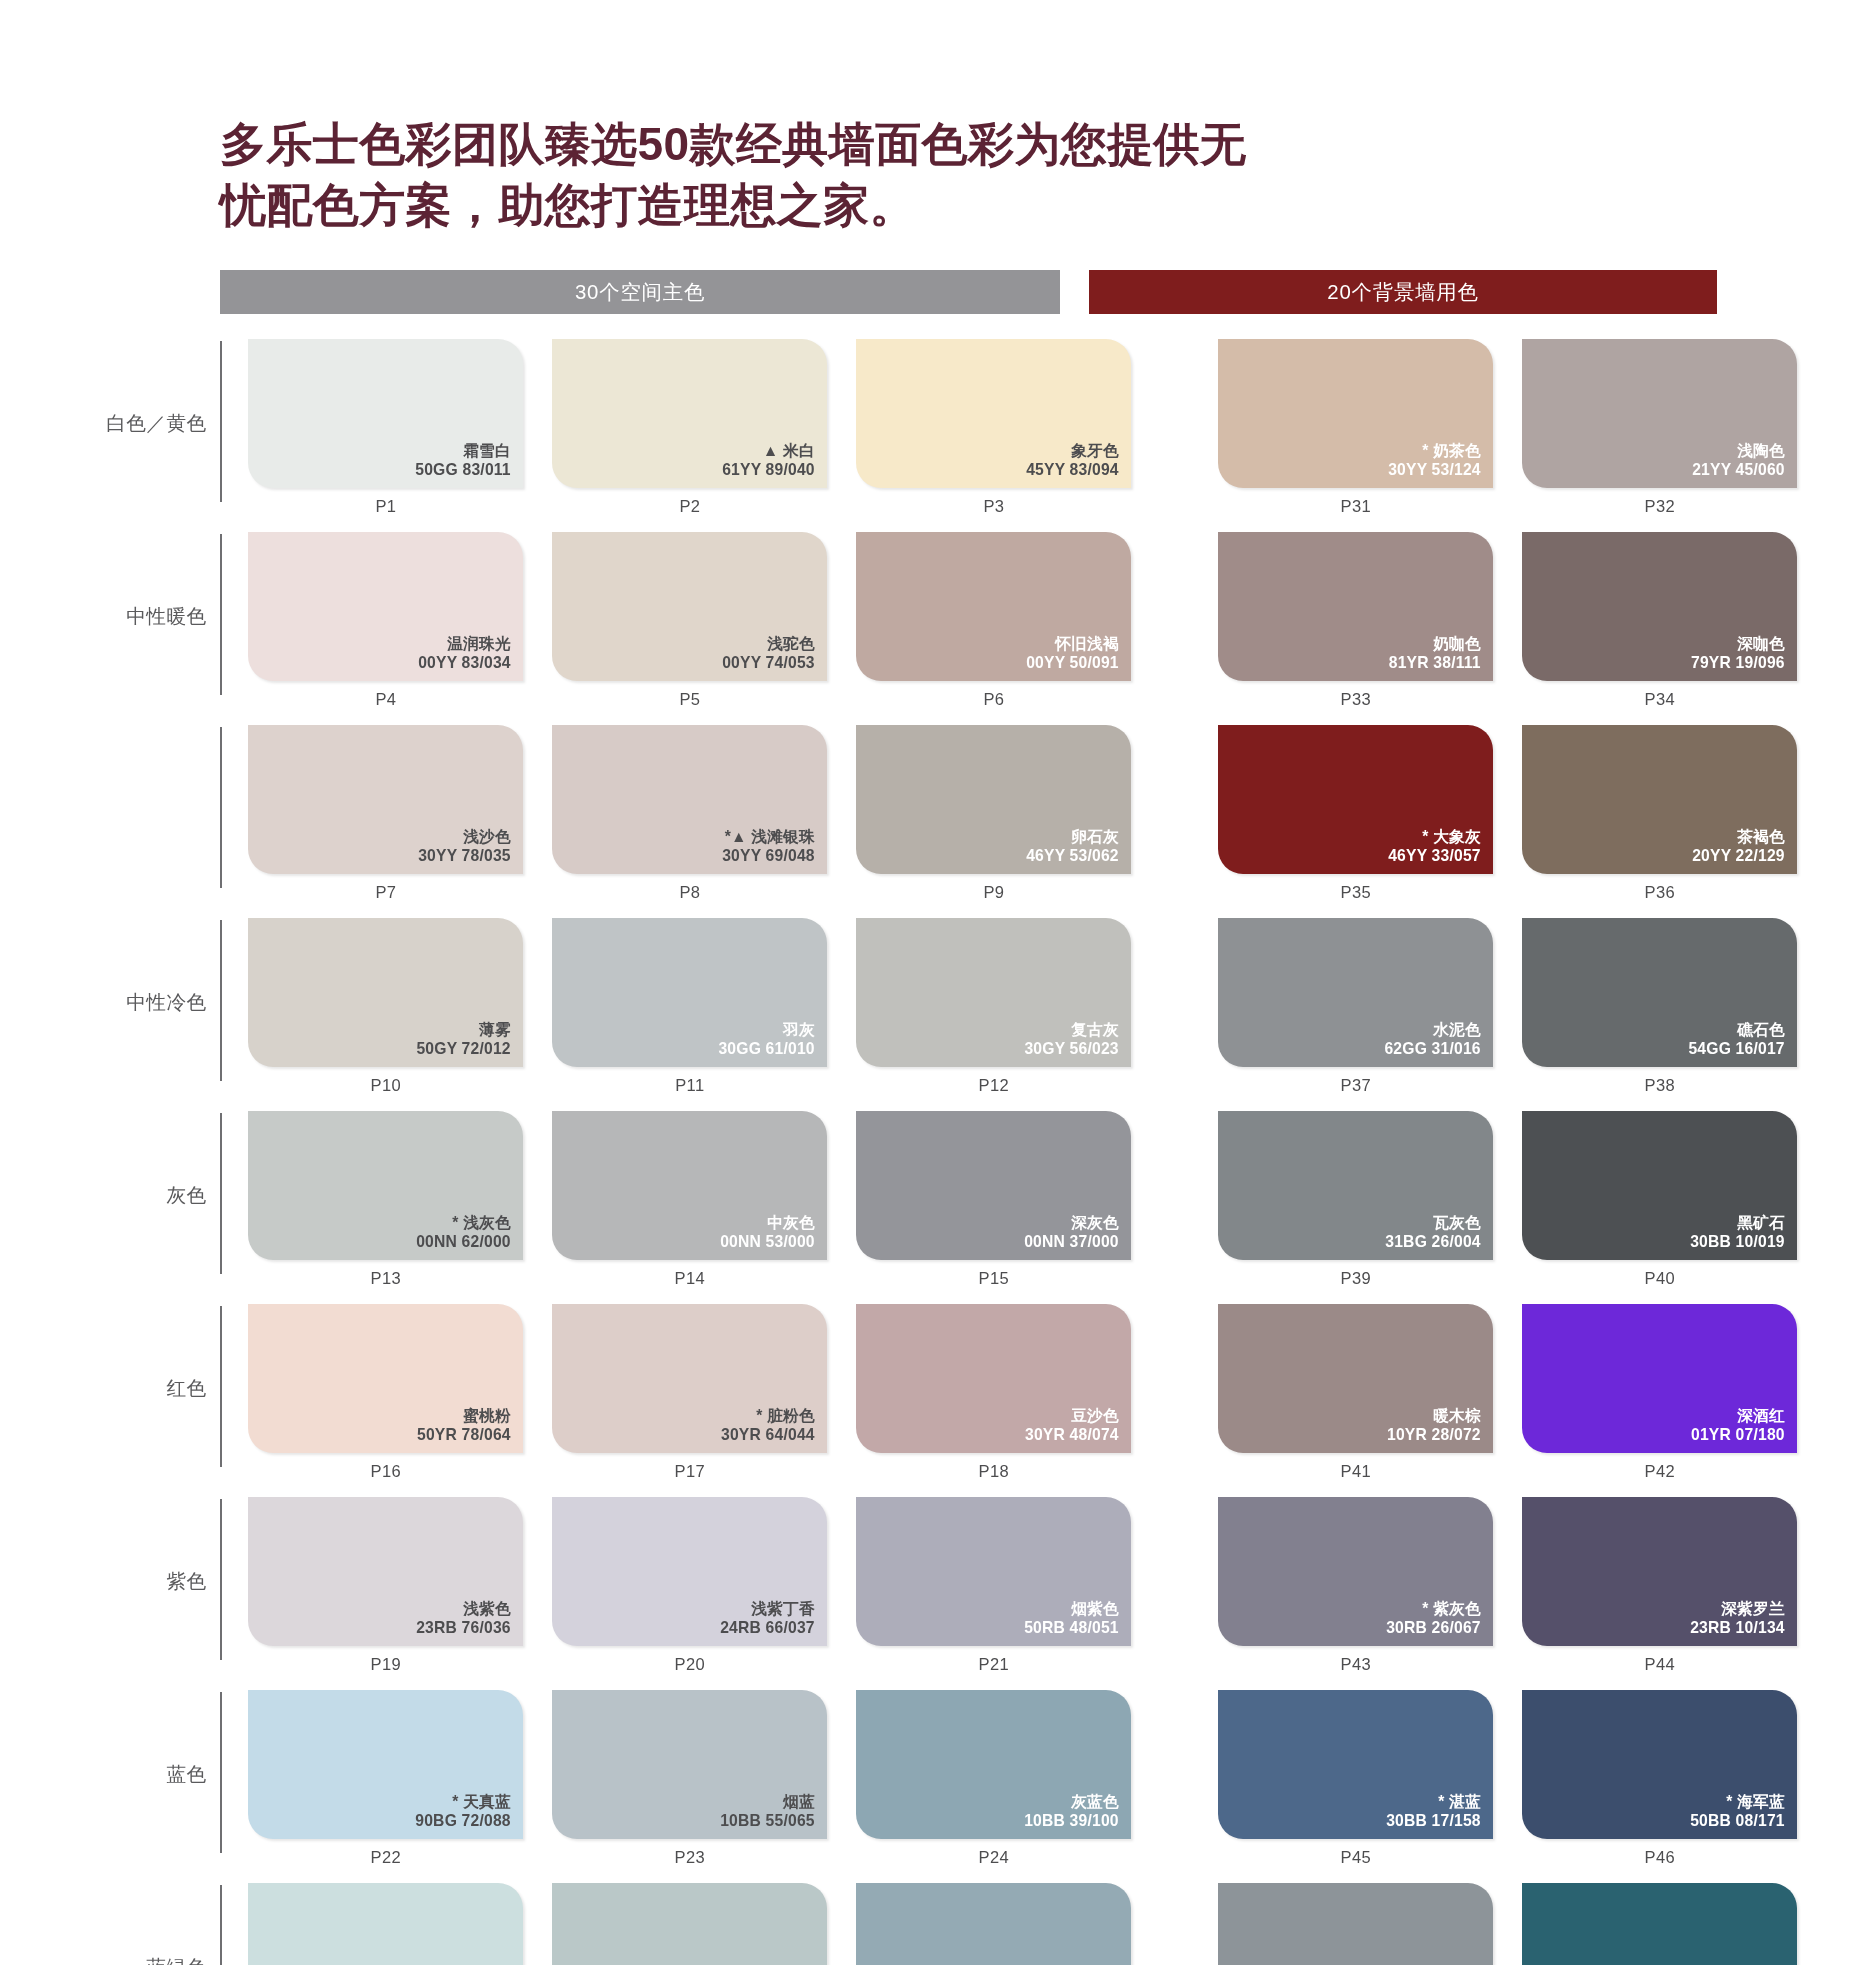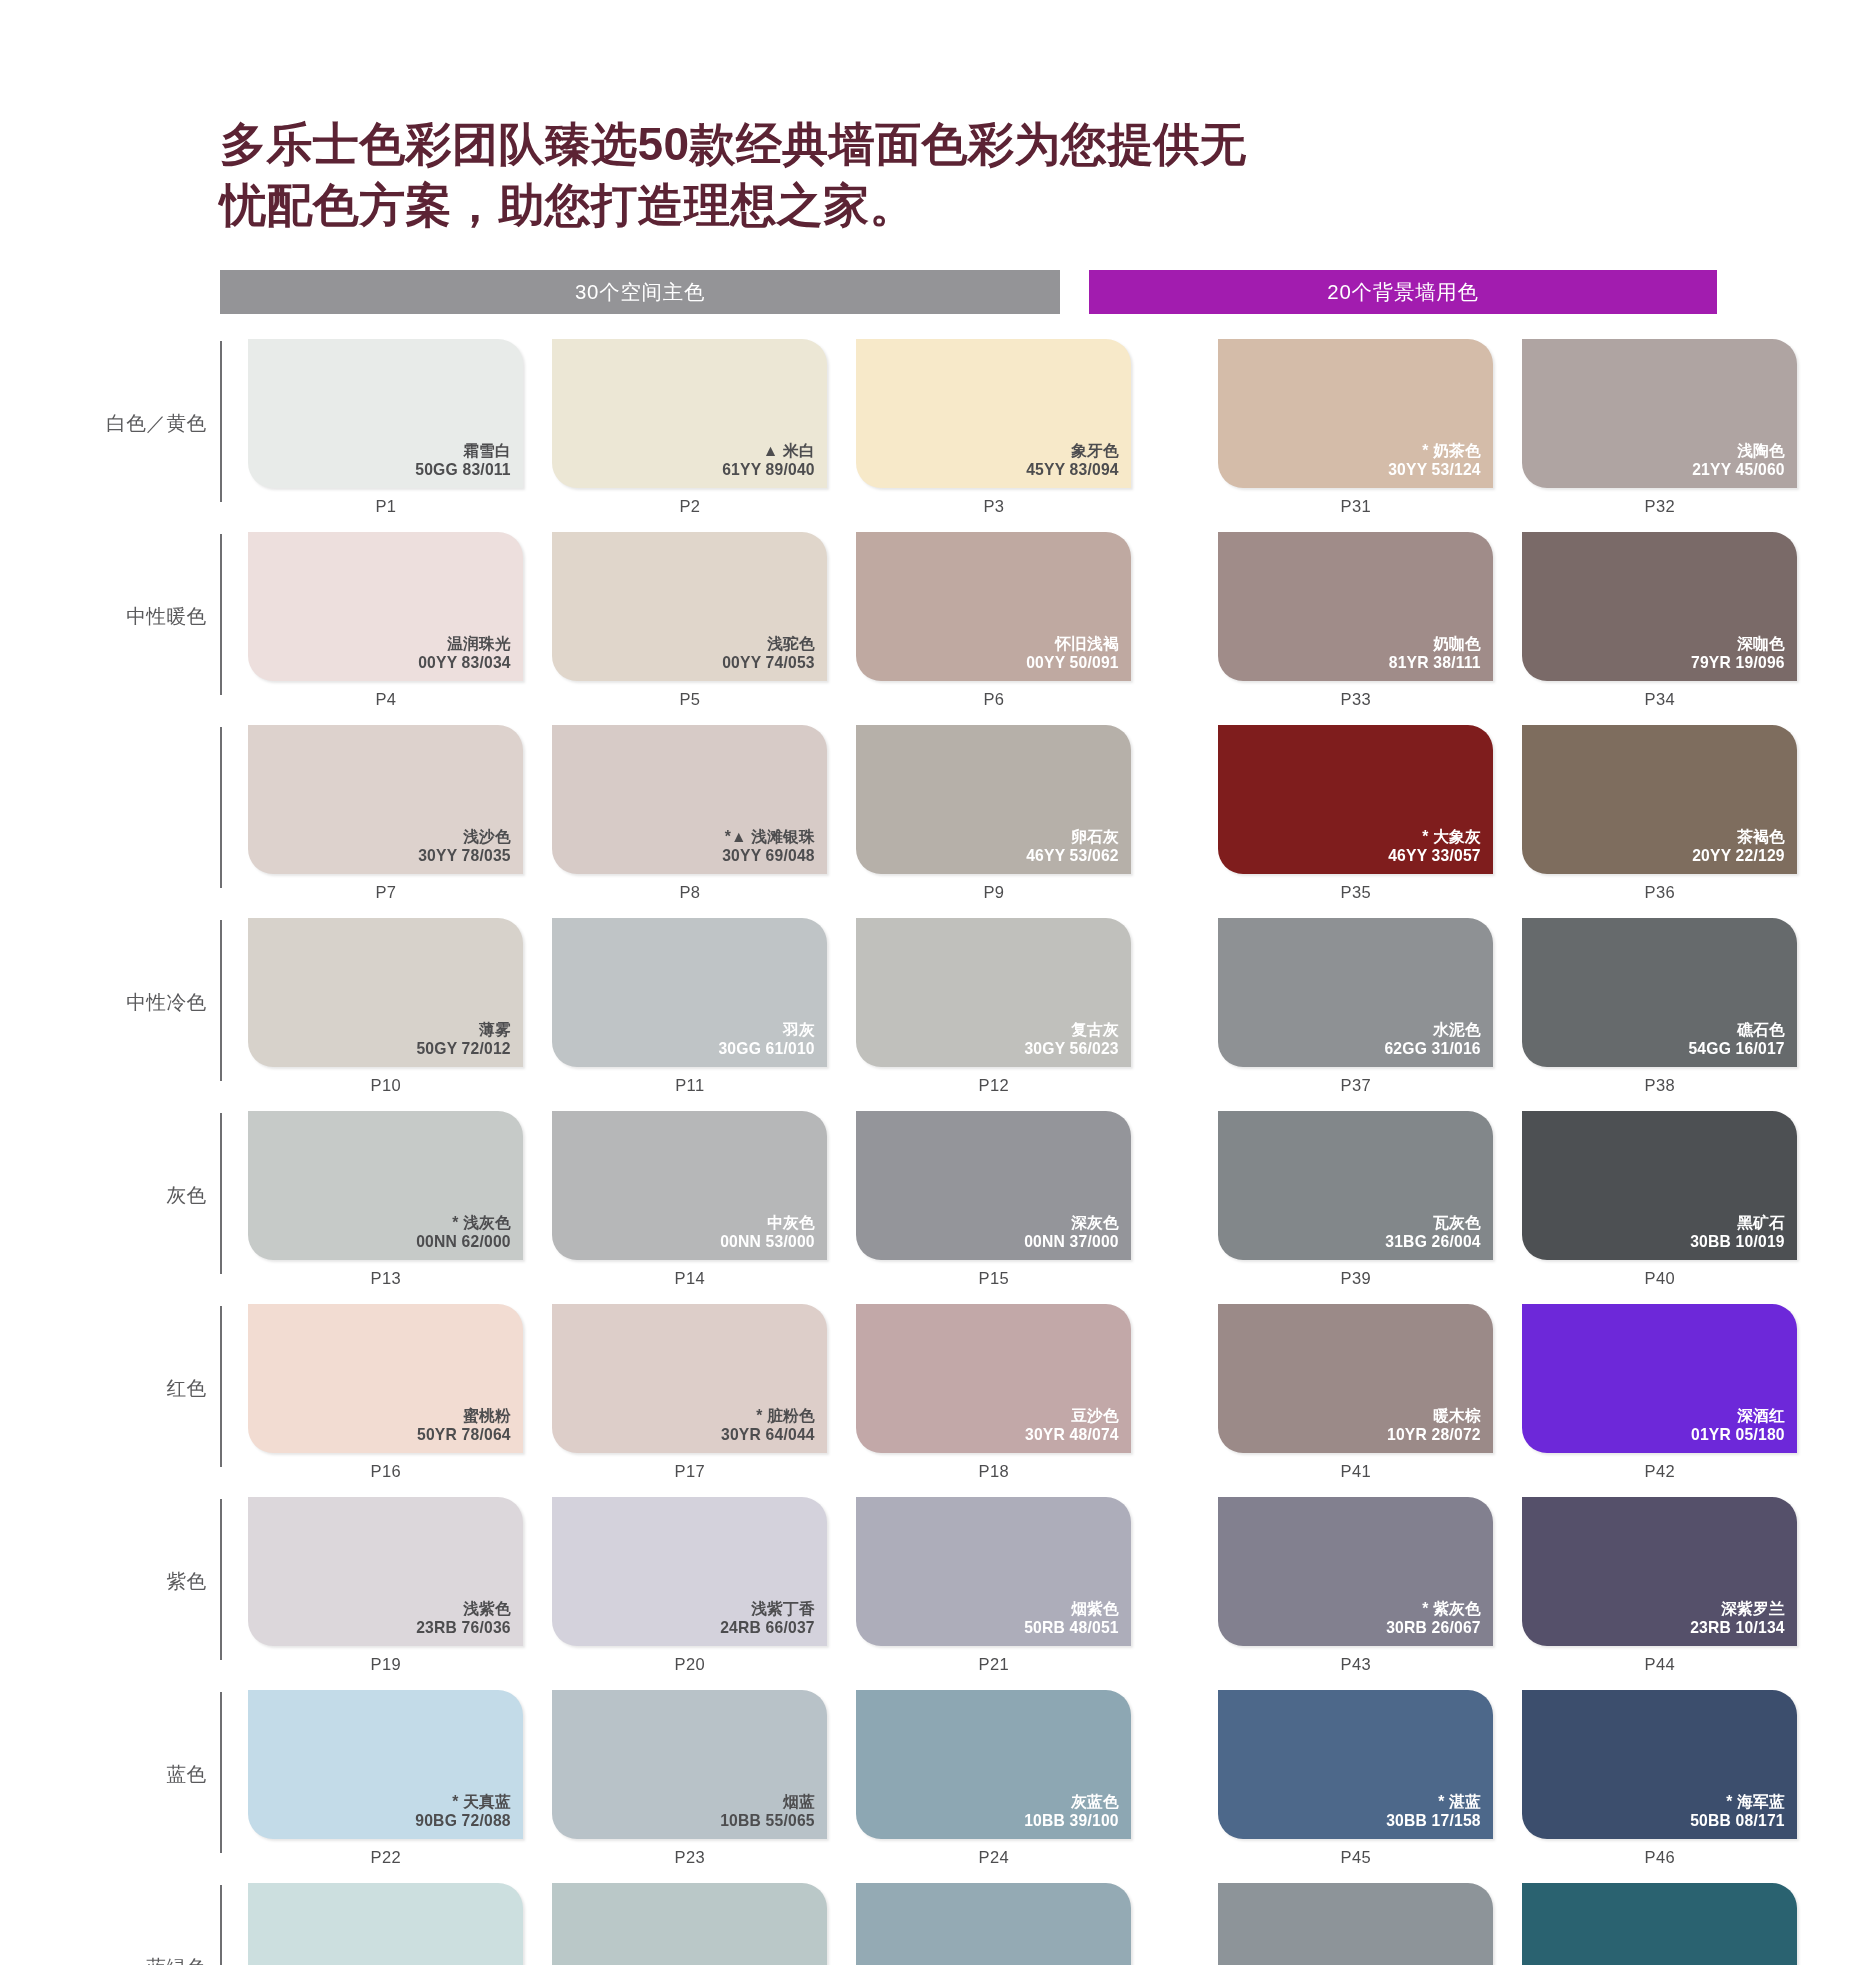--- a/index.html
+++ b/index.html
@@ -36,21 +36,21 @@
   .bar {
     height: 44px;
     display: flex;
     align-items: center;
     justify-content: center;
     color: #ffffff;
     font-size: 20.4px;
     letter-spacing: 0.8px;
   }
   .bar-main { width: 891px; background: #949497; }
-  .bar-accent { width: 666px; background: #a21caf; }
+  .bar-accent { width: 666px; background: #7f1d1d; }
 
   
   .grid {
     margin: 24.4px 0 0 0;
     padding-left: 106px;
     width: 1872px;
   }
 
   .row {
     display: flex;
@@ -459,21 +459,21 @@
                 <span class="sw-name">暖木棕</span>
                 <span class="sw-code">10YR 28/072</span>
               </div>
             </div>
             <div class="cell-id">P41</div>
           </div>
           <div class="cell">
             <div class="swatch" style="background: #6d28d9;">
               <div class="swatch-text light-text">
                 <span class="sw-name">深酒红</span>
-                <span class="sw-code">01YR 05/180</span>
+                <span class="sw-code">01YR 07/180</span>
               </div>
             </div>
             <div class="cell-id">P42</div>
           </div>
         </div>
       </div>
       <div class="row">
         <div class="row-label">
           <span>紫色</span>
         </div>

